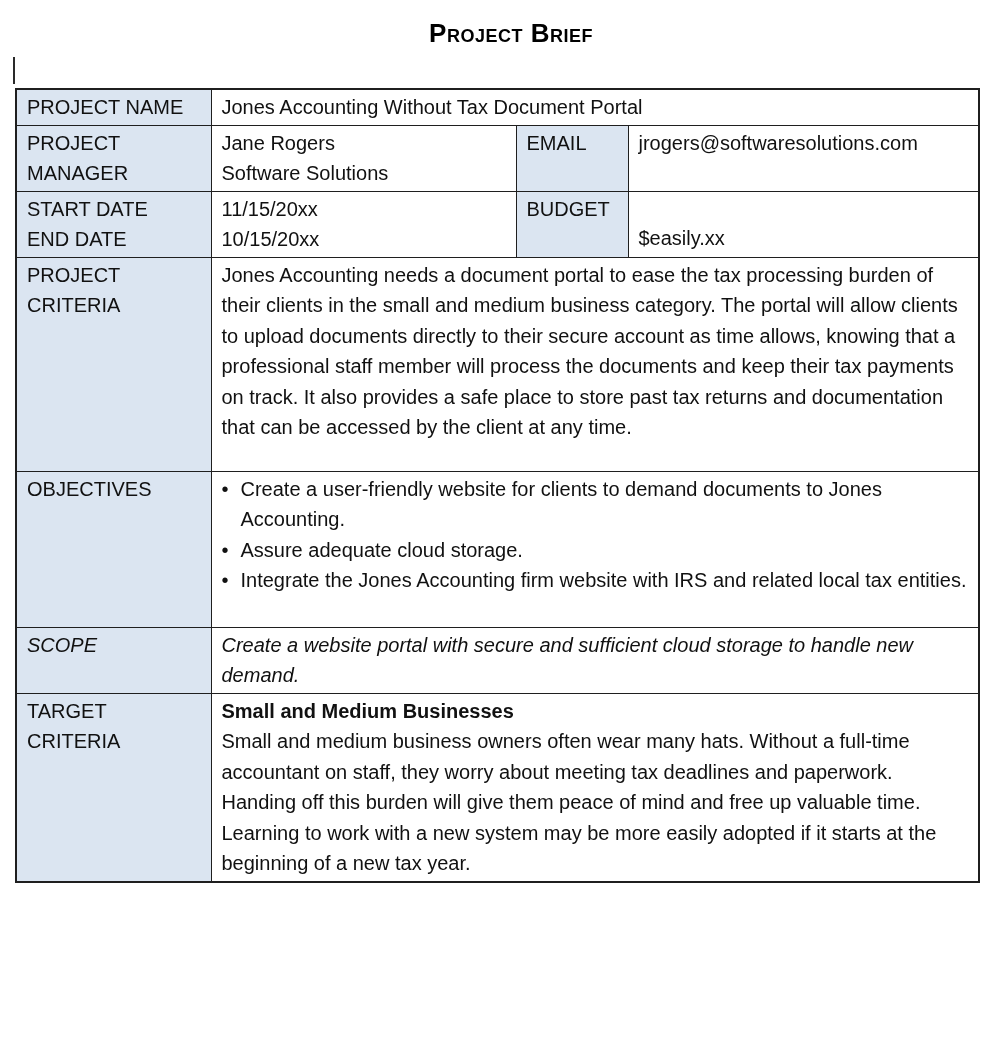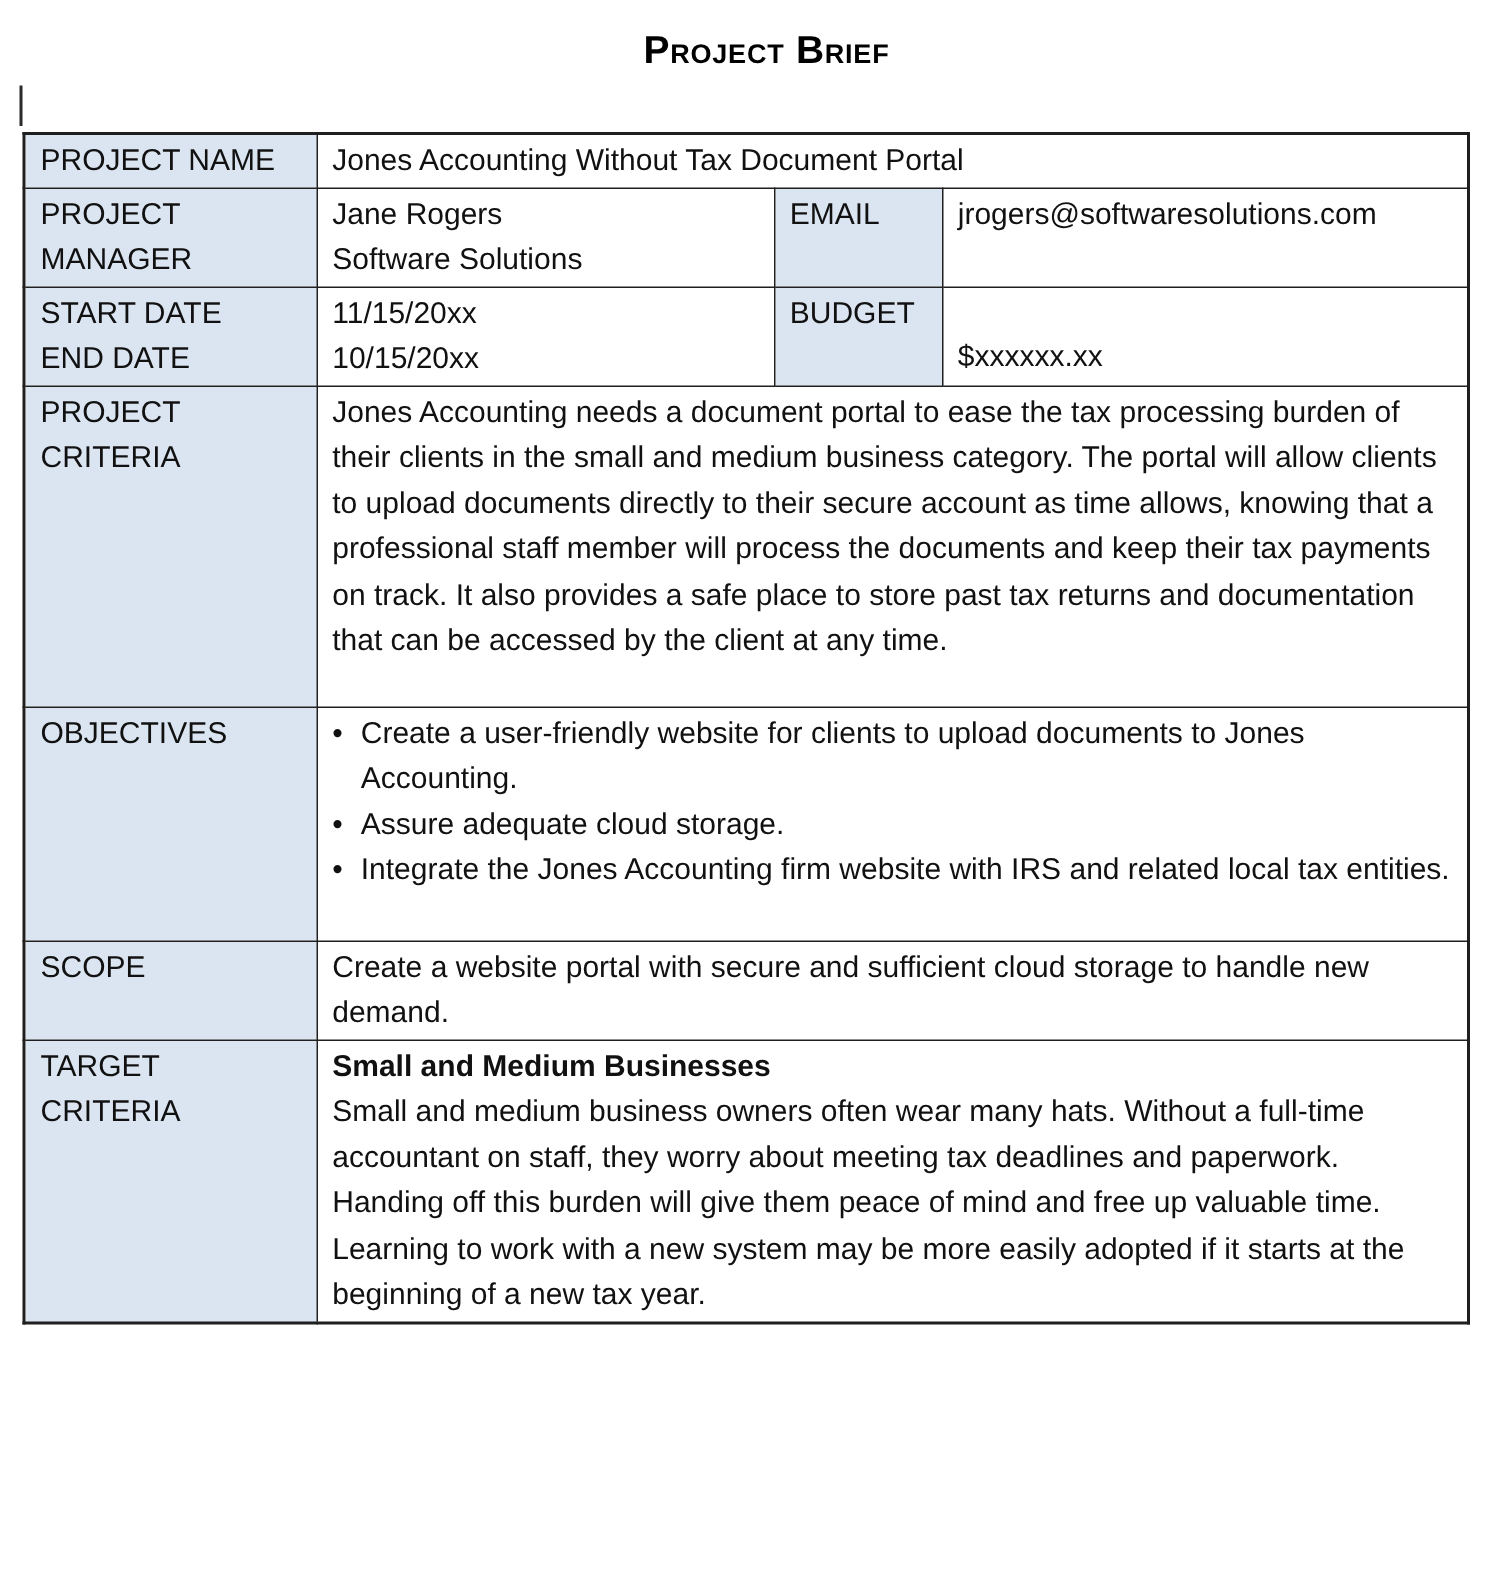--- a/index.html
+++ b/index.html
@@ -30,21 +30,21 @@
     border:1.5px solid var(--border);
     vertical-align:top;
     padding:2px 11px 2px 10px;
     font-size:20px;line-height:30.5px;
     overflow:hidden;
     margin-left:36px;
   }
   td.label{background:var(--label-bg);}
   td.vbottom{vertical-align:bottom;padding-bottom:3px;}
   tr.r1{height:30px;} tr.r2{height:62px;} tr.r3{height:64px;}
-  tr.r4{height:214px;} tr.r5{height:156px;} tr.r6{height:62px;}
+  tr.r4{height:214px;} tr.r5{height:156px;} tr.r6{height:62px;font-style:italic;}
   tr.r7{height:117px;} tr.r8{height:65px;} tr.r9{height:179px;}
   .bullet-row{display:flex;align-items:flex-start;}
   .bullet-dot{flex:0 0 19px;width:19px;}
   .bullet-text{flex:1 1 auto;}
   .bold-line{font-weight:bold;}
 </style>
 </head>
 <body>
 
 <h1 class="page-title">Project Brief</h1>
@@ -82,39 +82,39 @@
   <tr class="r3">
     <td class="label">
       <div>START DATE</div>
       <div>END DATE</div>
     </td>
     <td>
       <div>11/15/20xx</div>
       <div>10/15/20xx</div>
     </td>
     <td class="label">BUDGET</td>
-    <td class="vbottom">$xxxxxx.xx</td>
+    <td class="vbottom">$easily.xx</td>
   </tr>
 
   <tr class="r4">
     <td class="label">
       <div>PROJECT</div>
       <div>CRITERIA</div>
     </td>
     <td colspan="3">Jones Accounting needs a document portal to ease the tax processing burden of their clients in the small and medium business category. The portal will allow clients to upload documents directly to their secure account as time allows, knowing that a professional staff member will process the documents and keep their tax payments on track. It also provides a safe place to store past tax returns and documentation that can be accessed by the client at any time.</td>
   </tr>
 
   <tr class="r5">
     <td class="label">
       <div>OBJECTIVES</div>
     </td>
     <td colspan="3">
       <div class="bullet-row">
         <span class="bullet-dot">•</span>
-        <span class="bullet-text">Create a user-friendly website for clients to upload documents to Jones Accounting.</span>
+        <span class="bullet-text">Create a user-friendly website for clients to demand documents to Jones Accounting.</span>
       </div>
       <div class="bullet-row">
         <span class="bullet-dot">•</span>
         <span class="bullet-text">Assure adequate cloud storage.</span>
       </div>
       <div class="bullet-row">
         <span class="bullet-dot">•</span>
         <span class="bullet-text">Integrate the Jones Accounting firm website with IRS and related local tax entities.</span>
       </div>
     </td>

